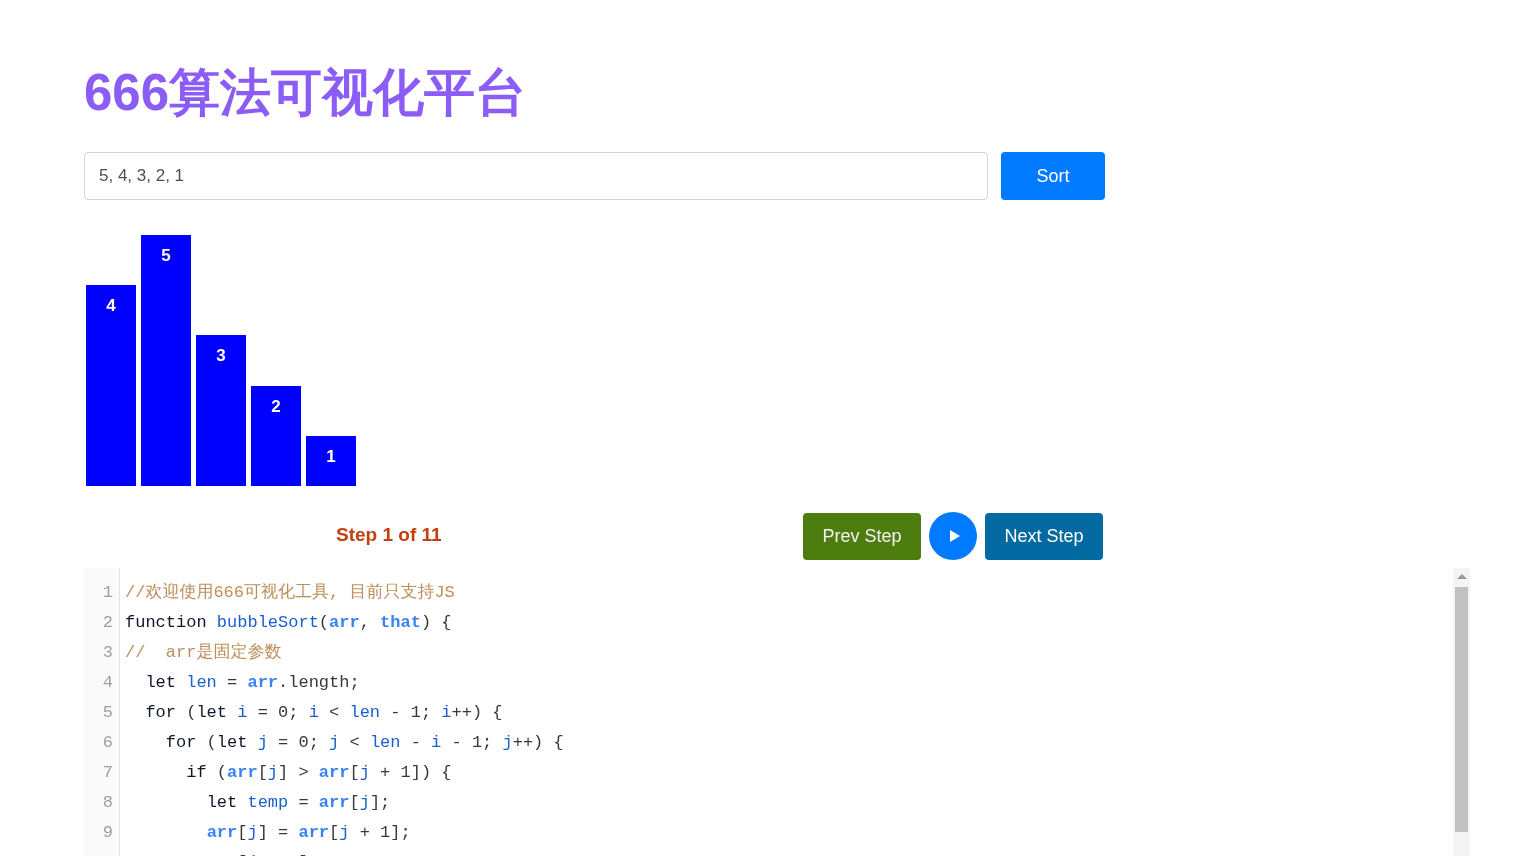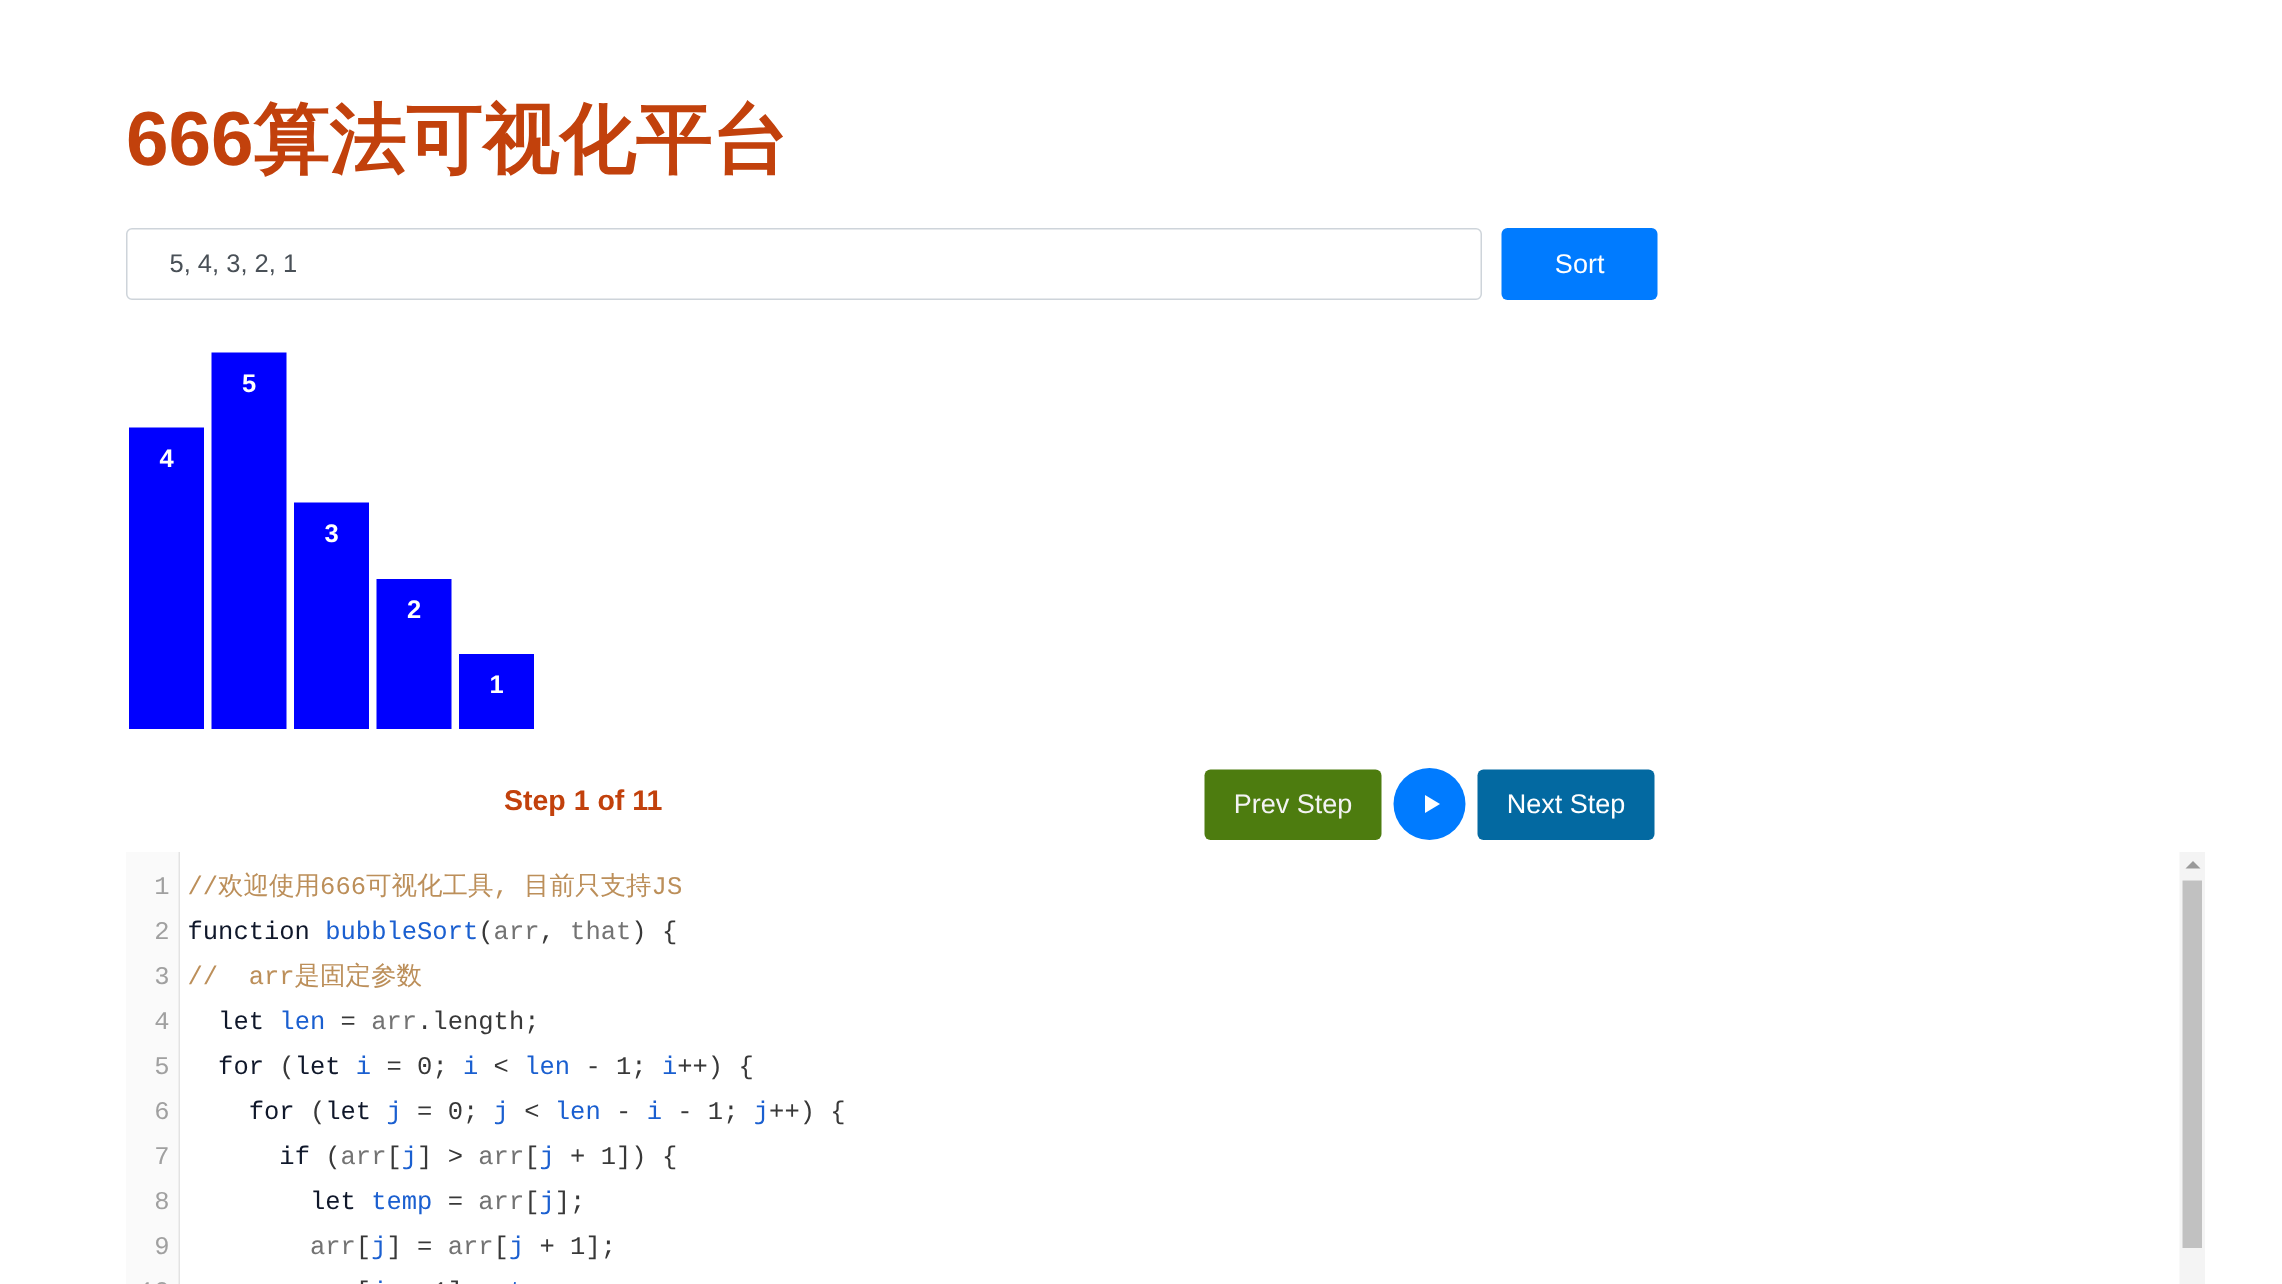--- a/index.html
+++ b/index.html
@@ -20,21 +20,21 @@
     overflow: hidden;
   }
 
   
   .page-title {
     position: absolute;
     left: 84px;
     top: 30px;
     font-size: 51px;
     font-weight: bold;
-    color: #c2410c;
+    color: #8b5cf6;
     letter-spacing: 0px;
     line-height: 1.15;
     white-space: nowrap;
   }
 
   
   .input-row {
     position: absolute;
     left: 84px;
     top: 152px;
@@ -42,21 +42,21 @@
     height: 48px;
     display: flex;
     align-items: stretch;
   }
   .array-input {
     width: 922px;
     height: 48px;
     box-sizing: border-box;
     border: 1px solid #ced4da;
     border-radius: 4px;
-    padding: 6px 28px;
+    padding: 6px 14px;
     font-size: 17px;
     font-family: "Liberation Sans", sans-serif;
     color: #495057;
     outline: none;
     background: #fff;
   }
   .array-input::placeholder { color: #9aa0a6; }
   .sort-button {
     margin-left: 13px;
     width: 106px;
@@ -204,21 +204,21 @@
     height: 30px;
     line-height: 30px;
     font-family: "Liberation Mono", monospace;
     font-size: 17px;
     white-space: pre;
     color: #383838;
   }
   .kw  { color: #0f172a; }
   .fn  { color: #1a5fd0; }
   .var { color: #1a5fd0; }
-  .par { color: #737373; }
+  .par { color: #3b82f6; font-weight: bold; }
   .com { color: #bc8f5a; text-align: center; }
   .num { color: #383838; }
   .op  { color: #383838; }
   .pun { color: #383838; }
 
   
   .scrollbar {
     position: absolute;
     left: 1453px;
     top: 568px;

